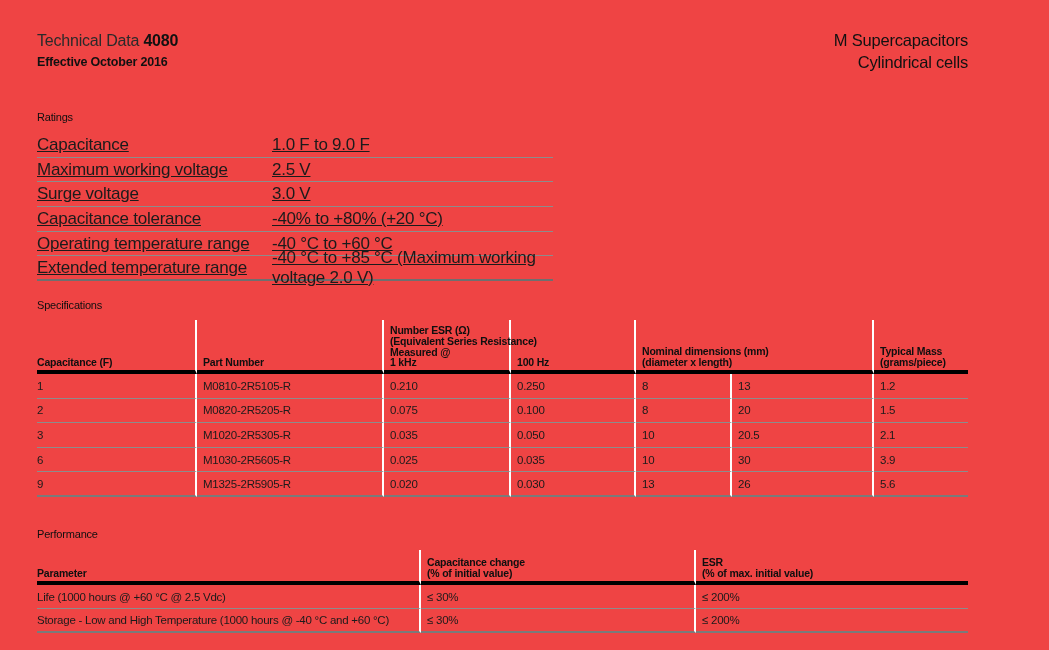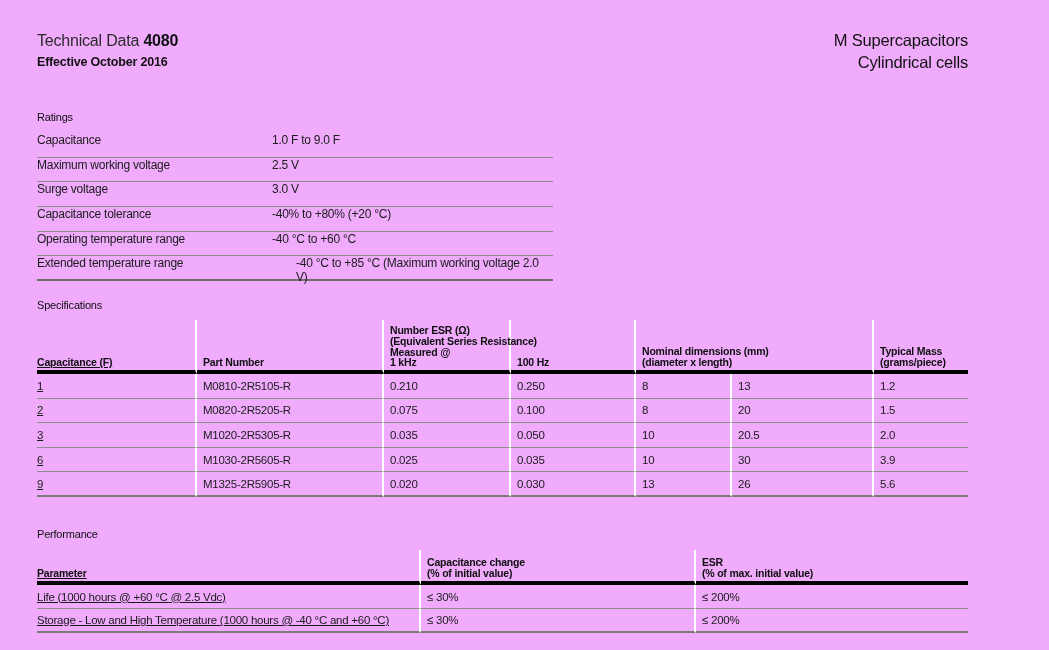--- a/index.html
+++ b/index.html
@@ -2,57 +2,57 @@
 <html><head>
 <meta charset="utf-8">
 <style>
   * { margin:0; padding:0; box-sizing:border-box; }
   html,body { background:#ffffff; }
   body {
     width:1049px; height:650px;
     font-family:"Liberation Sans","DejaVu Sans",sans-serif;
     color:#1b1b1b;
   }
-  .page { position:relative; width:1049px; height:650px; background:#f0abfc; overflow:hidden; }
+  .page { position:relative; width:1049px; height:650px; background:#ef4444; overflow:hidden; }
 
   
   .hdr-left { position:absolute; left:37px; top:32px; }
   .doc-title { font-size:16px; letter-spacing:-0.2px; color:#2a2a2a; white-space:nowrap; }
   .doc-title .num { font-weight:bold; color:#111; }
   .doc-date { font-size:12.5px; font-weight:bold; margin-top:5px; letter-spacing:-0.2px; color:#111; }
   .hdr-right { position:absolute; right:81px; top:30px; text-align:right;
     font-size:16.5px; font-weight:normal; line-height:21.5px; letter-spacing:-0.2px; color:#111; }
 
   
   .sec-h { position:absolute; left:37px; font-size:11px; font-weight:normal; letter-spacing:-0.2px; color:#0f0f0f; }
   #ratings-h { top:111px; }
   #specs-h   { top:299px; }
   #perf-h    { top:528px; }
 
   
   .rtable { position:absolute; left:37px; top:133px; width:516px; }
-  .rrow { display:flex; height:24.7px; border-bottom:1.5px solid #8c8c8c;
-          font-size:12px; letter-spacing:-0.25px; }
-  .rrow:last-child { border-bottom:2.5px solid #6f6f6f;gap:24px; }
+  .rrow { display:flex; align-items:center; height:24.7px; border-bottom:1.5px solid #8c8c8c;
+          font-size:17px; letter-spacing:-0.25px;text-decoration:underline; }
+  .rrow:last-child { border-bottom:2.5px solid #6f6f6f; }
   .rlabel { width:235px; flex:none; }
   .rvalue { flex:1; }
 
   
   .tbl-wrap { position:absolute; left:37px; width:931px; }
   #spec-wrap { top:320px; }
   #perf-wrap { top:550px; }
   .esr-head { position:absolute; left:353px; top:5px; font-size:10.5px; font-weight:bold;
               line-height:11px; letter-spacing:-0.2px; white-space:nowrap; color:#0f0f0f; }
   table { border-collapse:separate; border-spacing:0; table-layout:fixed; width:931px; }
   th, td { text-align:left; overflow:hidden; white-space:nowrap; }
   th { vertical-align:bottom; font-size:10.5px; font-weight:bold; line-height:11px;
        letter-spacing:-0.2px; color:#0f0f0f; border-bottom:4px solid #000; padding:0 0 2px 6px; }
   td { vertical-align:middle; font-size:11.5px; letter-spacing:-0.25px;
        border-bottom:1.5px solid #8c8c8c; padding:0 0 0 6px; }
-  th:first-child, td:first-child { padding-left:0;text-decoration:underline; }
+  th:first-child, td:first-child { padding-left:0; }
   th:not(:last-child), td:not(:last-child) { border-right:2px solid #fff; }
   #spec-wrap th { height:54px; }
   #spec-wrap td { height:24.6px; }
   #perf-wrap th { height:35px; }
   #perf-wrap td { height:24px; }
   tbody tr:last-child td { border-bottom:2px solid #7a7a7a; }
 </style>
 </head>
 <body>
 
@@ -150,21 +150,21 @@
           <td>20</td>
           <td>1.5</td>
         </tr>
         <tr>
           <td>3</td>
           <td>M1020-2R5305-R</td>
           <td>0.035</td>
           <td>0.050</td>
           <td>10</td>
           <td>20.5</td>
-          <td>2.0</td>
+          <td>2.1</td>
         </tr>
         <tr>
           <td>6</td>
           <td>M1030-2R5605-R</td>
           <td>0.025</td>
           <td>0.035</td>
           <td>10</td>
           <td>30</td>
           <td>3.9</td>
         </tr>

